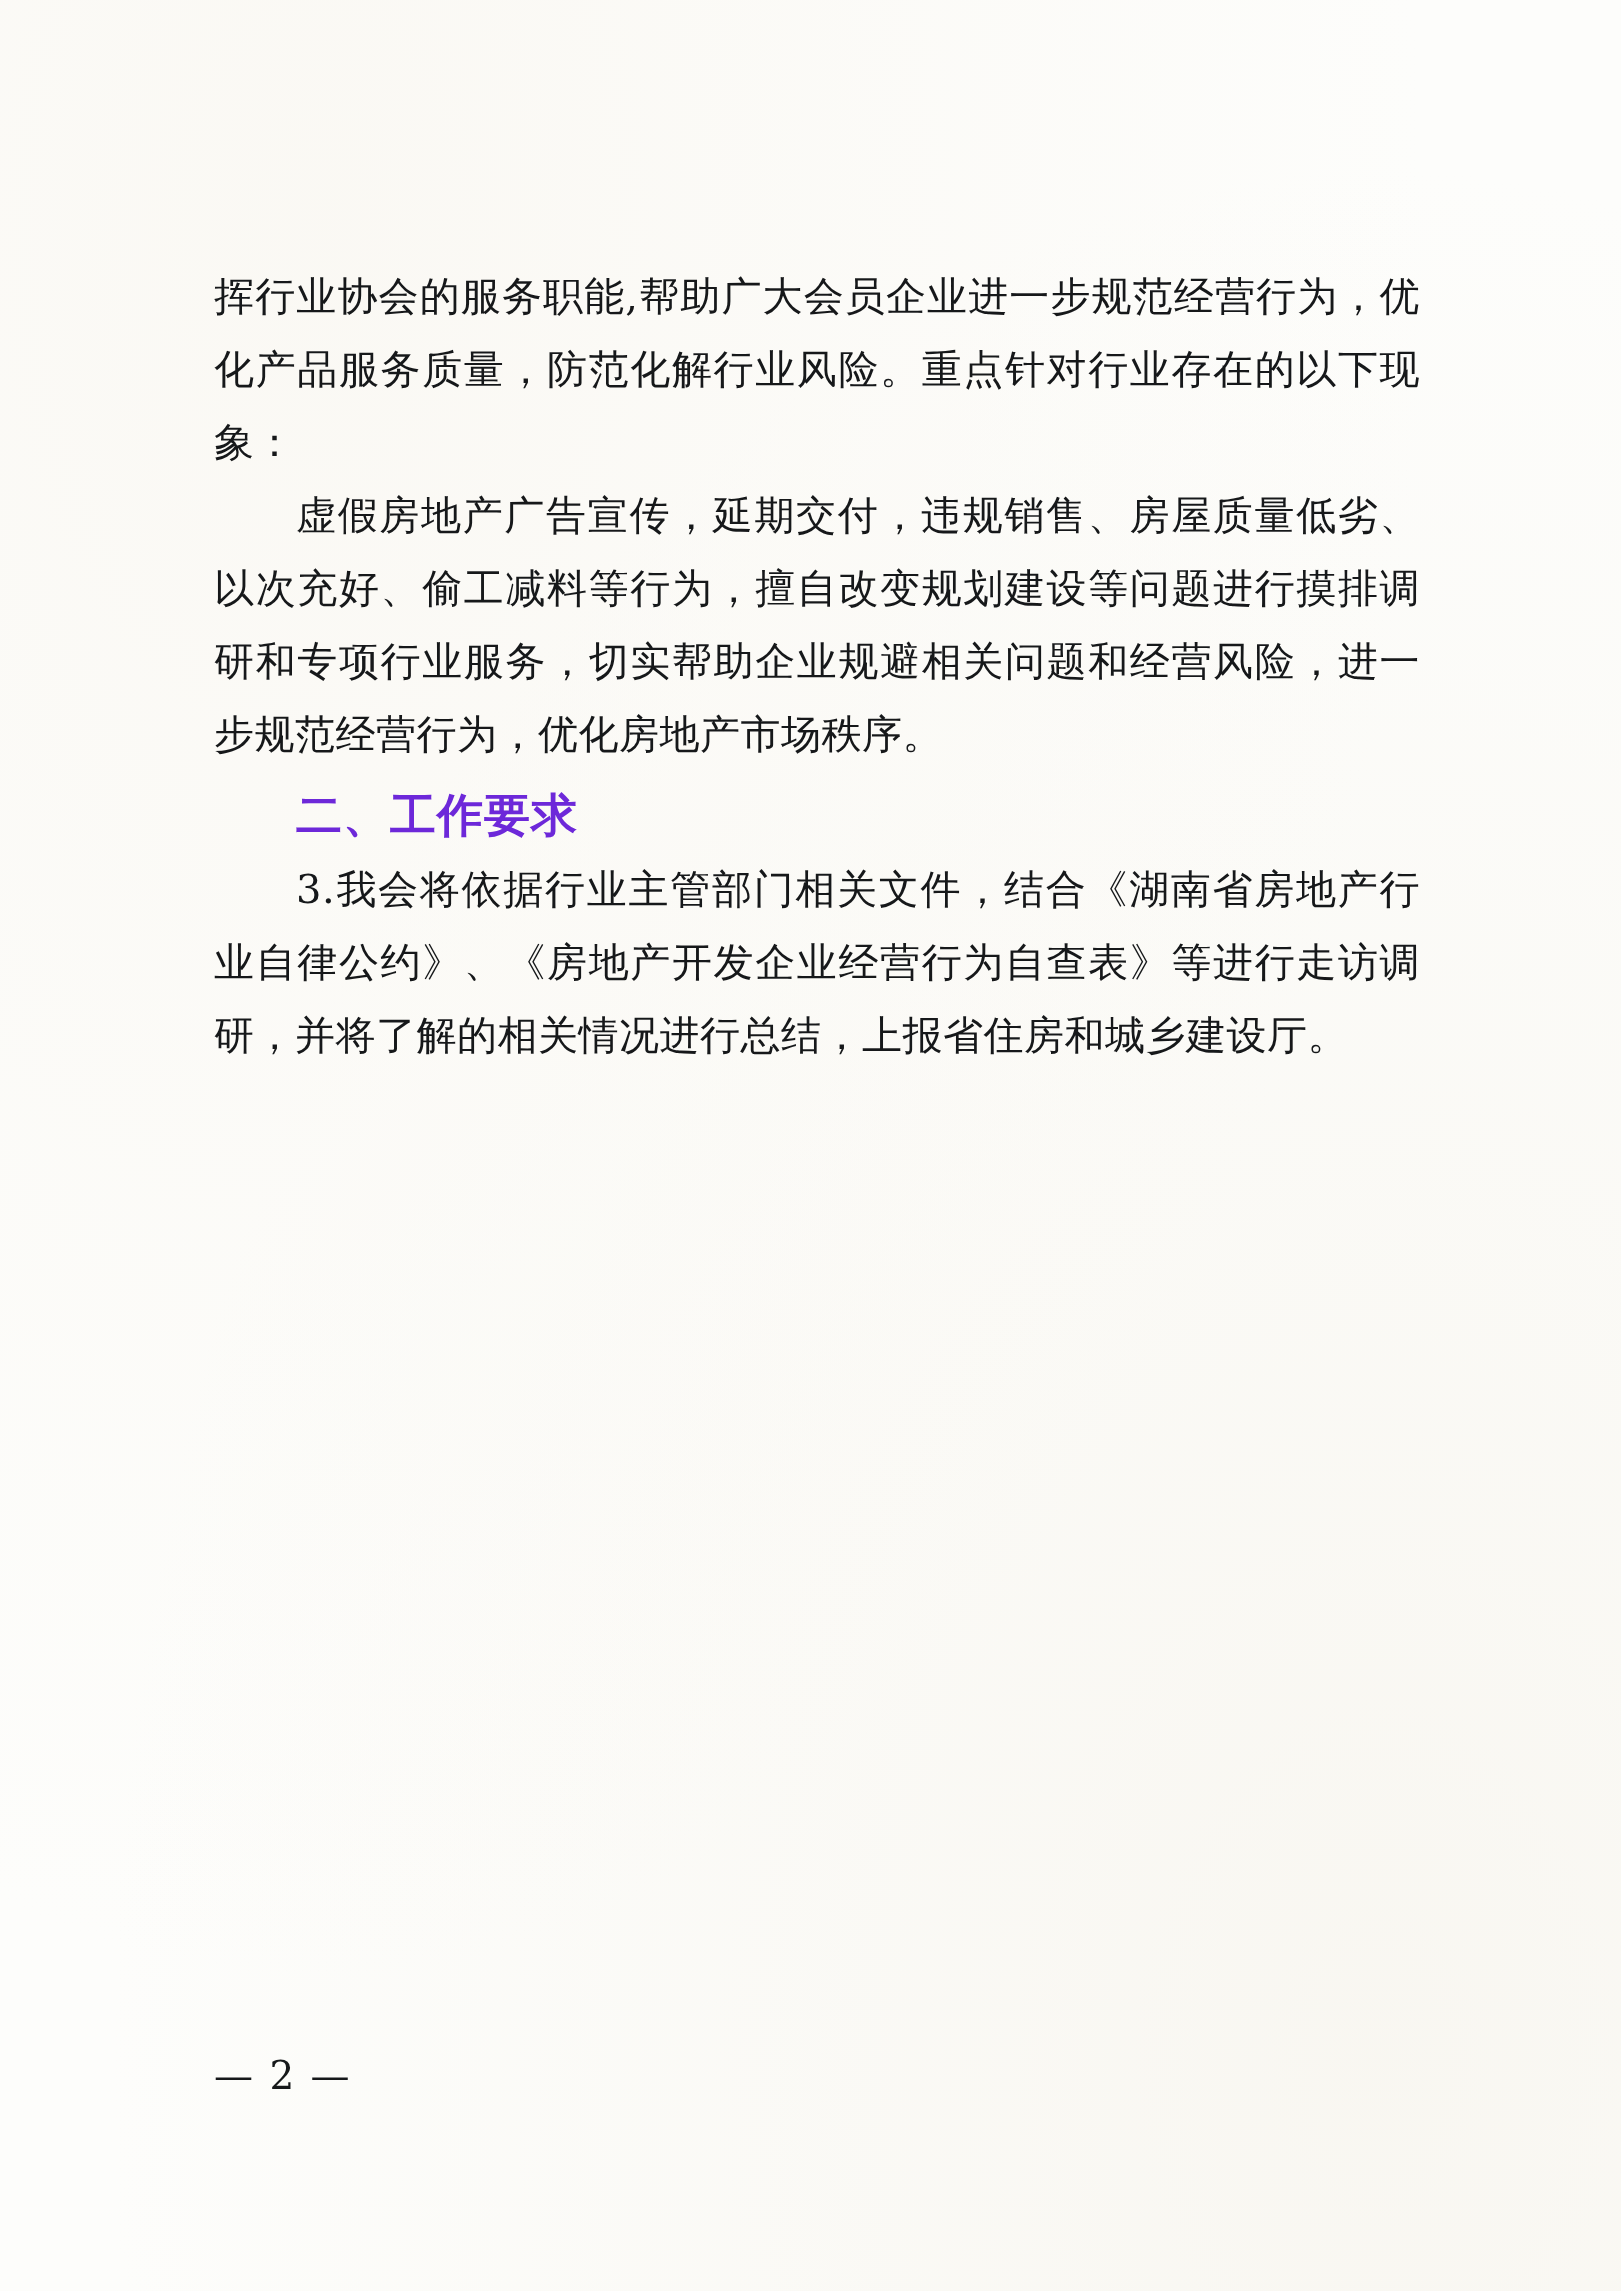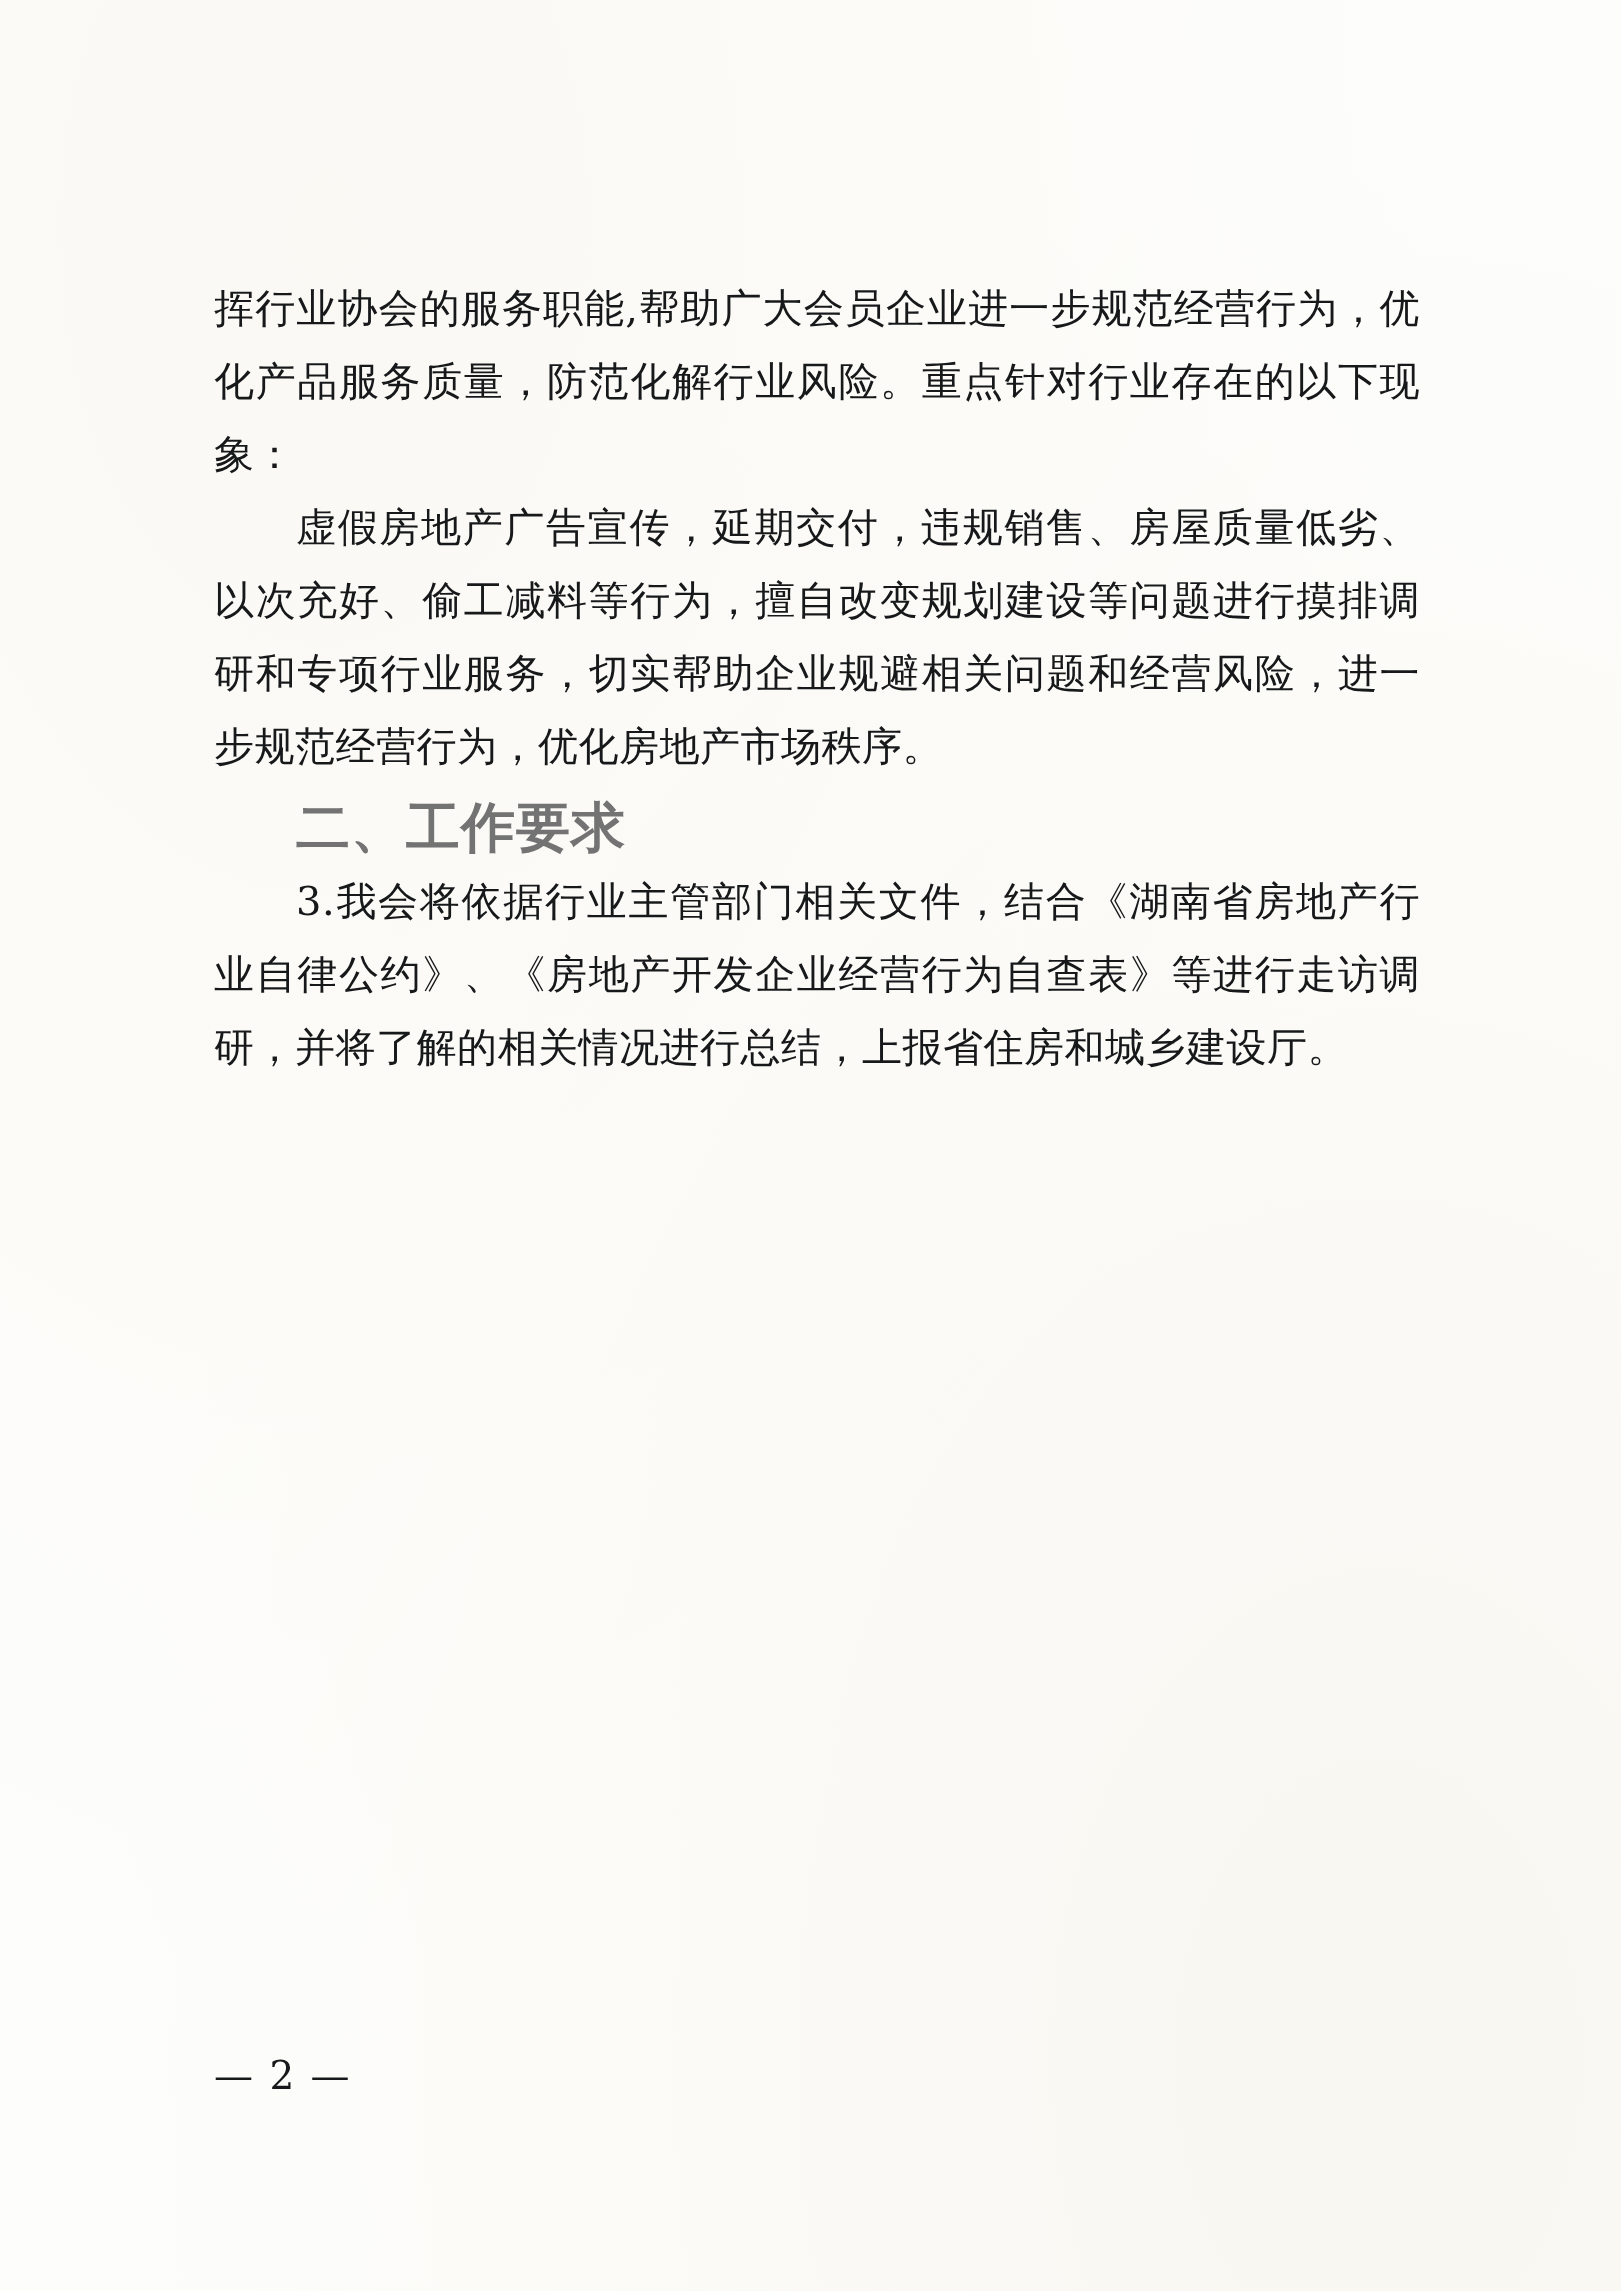--- a/index.html
+++ b/index.html
@@ -19,43 +19,43 @@
     position: absolute;
     inset: 0;
     background:
       radial-gradient(ellipse at 20% 10%, rgba(250,248,243,0.9) 0%, rgba(253,253,251,0) 60%),
       radial-gradient(ellipse at 85% 90%, rgba(248,246,240,0.9) 0%, rgba(253,253,251,0) 65%);
     pointer-events: none;
   }
   .content {
     position: absolute;
     left: 214px;
-    top: 272px;
+    top: 260px;
     width: 1206px;
   }
   .para {
     font-family: "DejaVu Serif", "Liberation Serif", serif;
     font-size: 40px;
     line-height: 73px;
     color: #16181a;
     letter-spacing: 0.5px;
     text-align: justify;
     text-justify: inter-character;
     margin: 0 0 0 0;
     word-break: break-all;
   }
   .indent {
     text-indent: 82px;
   }
   .heading {
     font-family: "DejaVu Serif", "Liberation Serif", serif;
-    font-size: 54px;
+    font-size: 46px;
     line-height: 76px;
     font-weight: bold;
-    color: #737373;
+    color: #6d28d9;
     text-indent: 82px;
     letter-spacing: 1px;
     margin: 0;
   }
   .gap-sm { height: 5.9px; }
   .footer {
     position: absolute;
     left: 214px;
     top: 2053px;
     width: 1206px;

